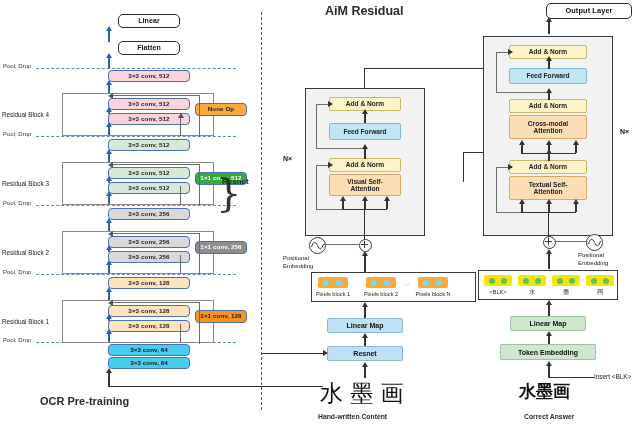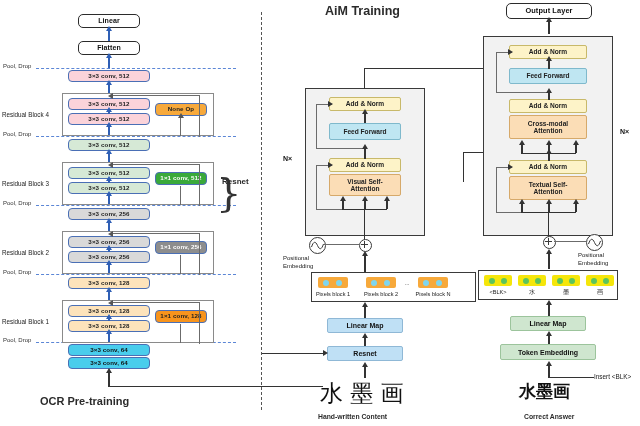--- a/index.html
+++ b/index.html
@@ -15,20 +15,21 @@
   .abs{position:absolute;box-sizing:border-box;}
 
   
   .blk{
     position:absolute;box-sizing:border-box;
     display:flex;align-items:center;justify-content:center;
     text-align:right;line-height:1.05;
     border-radius:4px;
     font-size:6.2px;font-weight:bold;letter-spacing:.1px;
     white-space:nowrap;
+    margin-left:40px;
   }
   .conv-pink   {background:#fbd3da;border:1px solid #4a6fb5;color:#222;}
   .conv-green  {background:#d6e9d6;border:1px solid #4a6fb5;color:#222;}
   .conv-grey   {background:#d9d9d9;border:1px solid #4a6fb5;color:#222;}
   .conv-orange {background:#fde3bb;border:1px solid #4a6fb5;color:#222;}
   .conv-cyan   {background:#49cdec;border:1px solid #4a6fb5;color:#111;}
   .op-orange   {background:#f7a93b;border:1px solid #4a6fb5;color:#222;}
   .op-green    {background:#3aa93a;border:1px solid #4a6fb5;color:#fff;}
   .op-grey     {background:#8d8d8d;border:1px solid #4a6fb5;color:#fff;}
   .op-orange2  {background:#f7941d;border:1px solid #4a6fb5;color:#222;}
@@ -128,21 +129,21 @@
 
   .brace{position:absolute;font-size:40px;color:#333;
     font-family:"DejaVu Serif",serif;line-height:1;}
   .nx{position:absolute;font-size:7px;font-weight:bold;color:#111;}
 </style>
 </head>
 <body>
 
 <div class="root">
 
-  <div class="title" style="left:325px;top:4px;">AiM Training</div>
+  <div class="title" style="left:325px;top:4px;">AiM Residual</div>
 
   <div class="divider" style="left:261px;top:12px;height:398px;"></div>
 
   <div>
 
     <div class="blk plain" style="left:78px;top:14px;width:62px;height:14px;">Linear</div>
 
     <div class="varrow" style="left:108px;top:30px;height:12px;"></div>
 
     <div class="blk plain" style="left:78px;top:41px;width:62px;height:14px;">Flatten</div>

